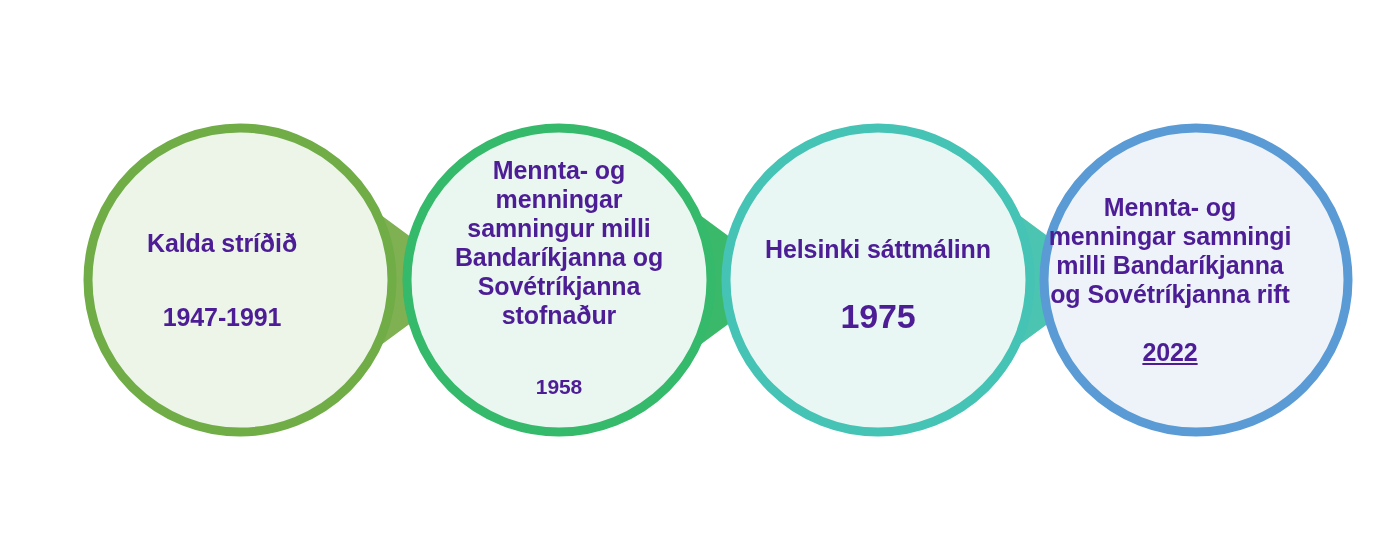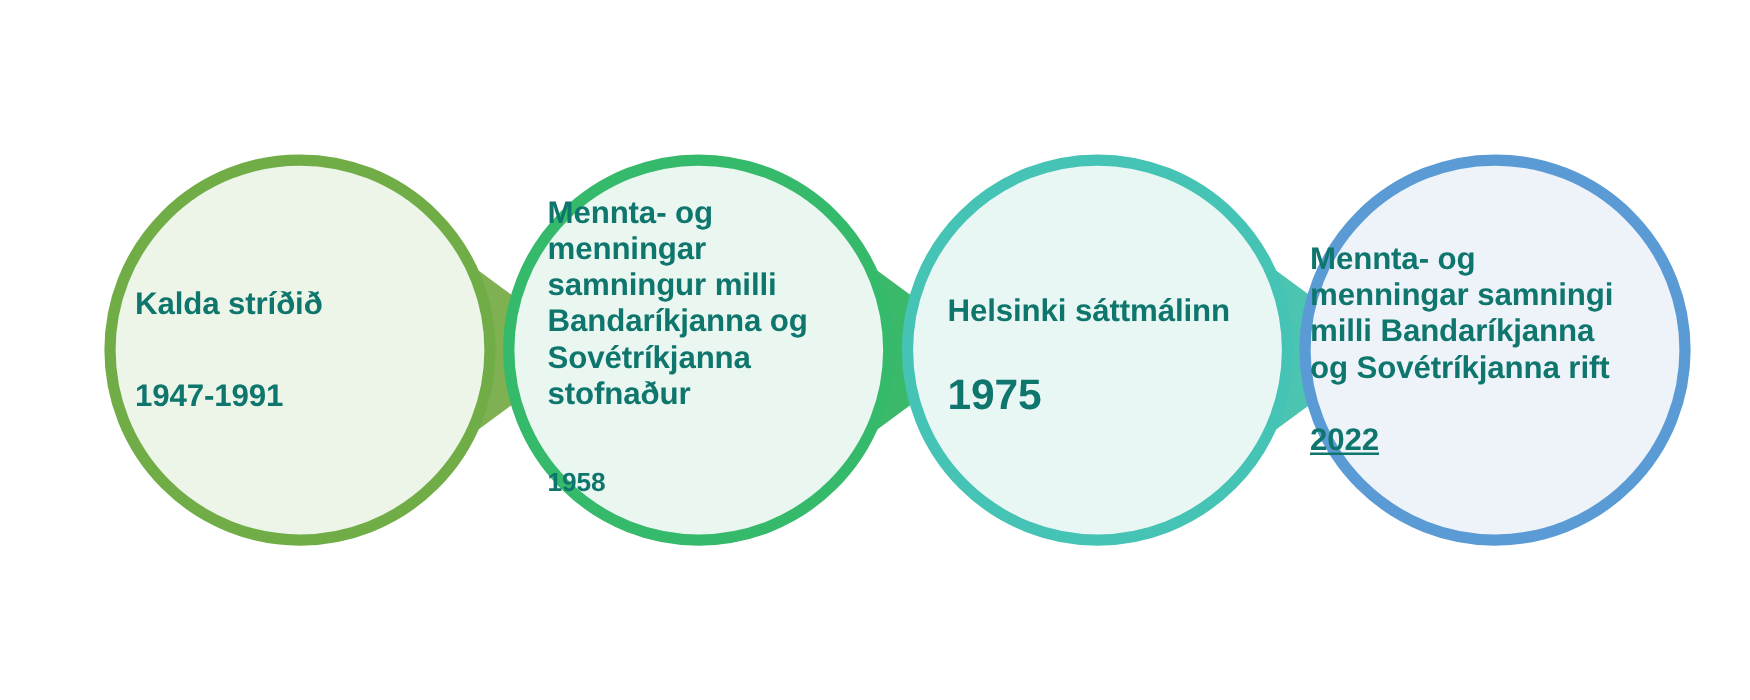--- a/index.html
+++ b/index.html
@@ -21,23 +21,24 @@
   }
   #timeline-svg {
     position: absolute;
     left: 0;
     top: 0;
     width: 1400px;
     height: 560px;
   }
   .node-label {
     position: absolute;
+    text-align: center;
     font-family: "Liberation Sans", sans-serif;
     font-weight: bold;
-    color: #0f766e;
+    color: #4c1d95;
     line-height: 1.16;
     letter-spacing: -0.1px;
     pointer-events: none;
     white-space: pre-line;
   }
   .node-title {
     display: block;
   }
   .node-year {
     display: block;
@@ -74,21 +75,21 @@
                L 980 182
                Z" fill="#4BC4B2" stroke="#FFFFFF" stroke-width="7" stroke-linejoin="round"></path>
     </g>
 
     <circle cx="240" cy="280" r="152" fill="#EDF5E9" stroke="#70AD47" stroke-width="9"></circle>
     <circle cx="559" cy="280" r="152" fill="#EAF6F0" stroke="#35B96A" stroke-width="9"></circle>
     <circle cx="878" cy="280" r="152" fill="#E9F7F4" stroke="#45C3B5" stroke-width="9"></circle>
     <circle cx="1196" cy="280" r="152" fill="#EEF3FA" stroke="#5B9BD5" stroke-width="9"></circle>
   </svg>
 
-  <div class="node-label" style="left: 108px; top: 199.5px; width: 268px; font-size: 25px;">
+  <div class="node-label" style="left: 88px; top: 199.5px; width: 268px; font-size: 25px;">
     <span class="node-title">Kalda stríðið</span>
     <span class="node-year" style="margin-top: 16px; font-size: 25px;">1947-1991</span>
   </div>
 
   <div class="node-label" style="left: 438px; top: 127px; width: 242px; font-size: 25px;">
     <span class="node-title">Mennta- og menningar samningur milli Bandaríkjanna og Sovétríkjanna stofnaður</span>
     <span class="node-year" style="margin-top: 16px; font-size: 21px;">1958</span>
   </div>
 
   <div class="node-label" style="left: 758px; top: 205.5px; width: 240px; font-size: 25px;">

